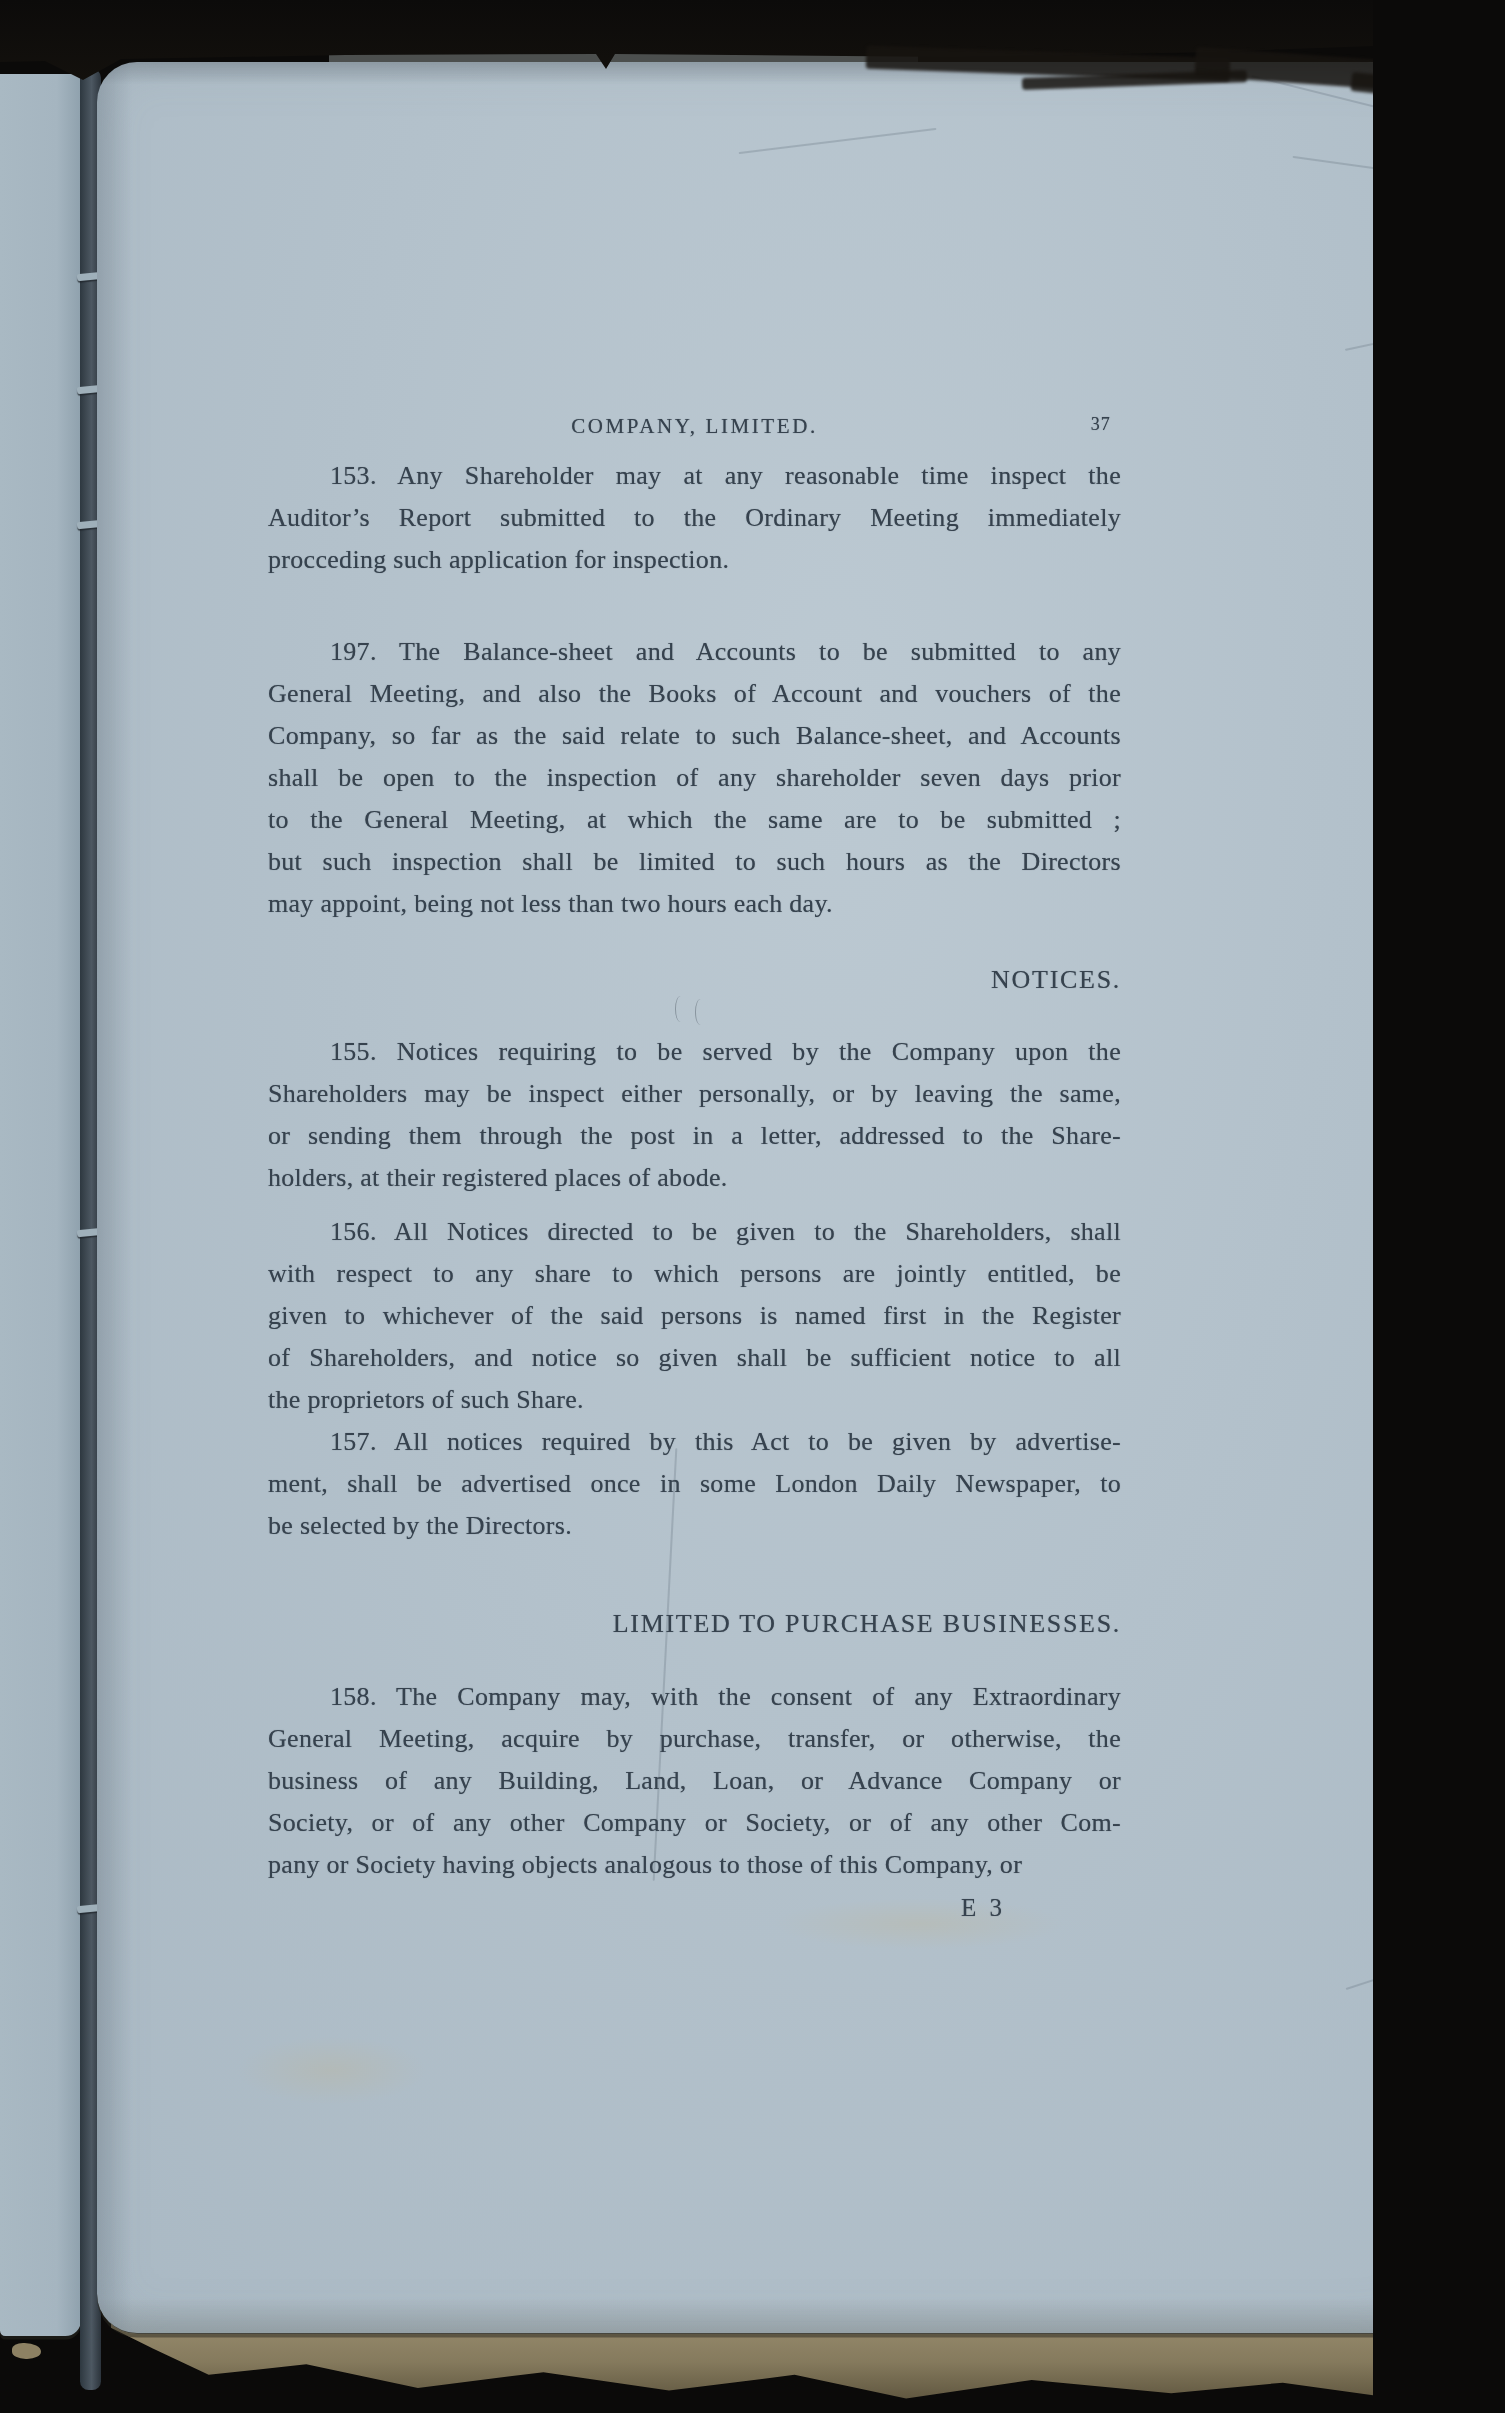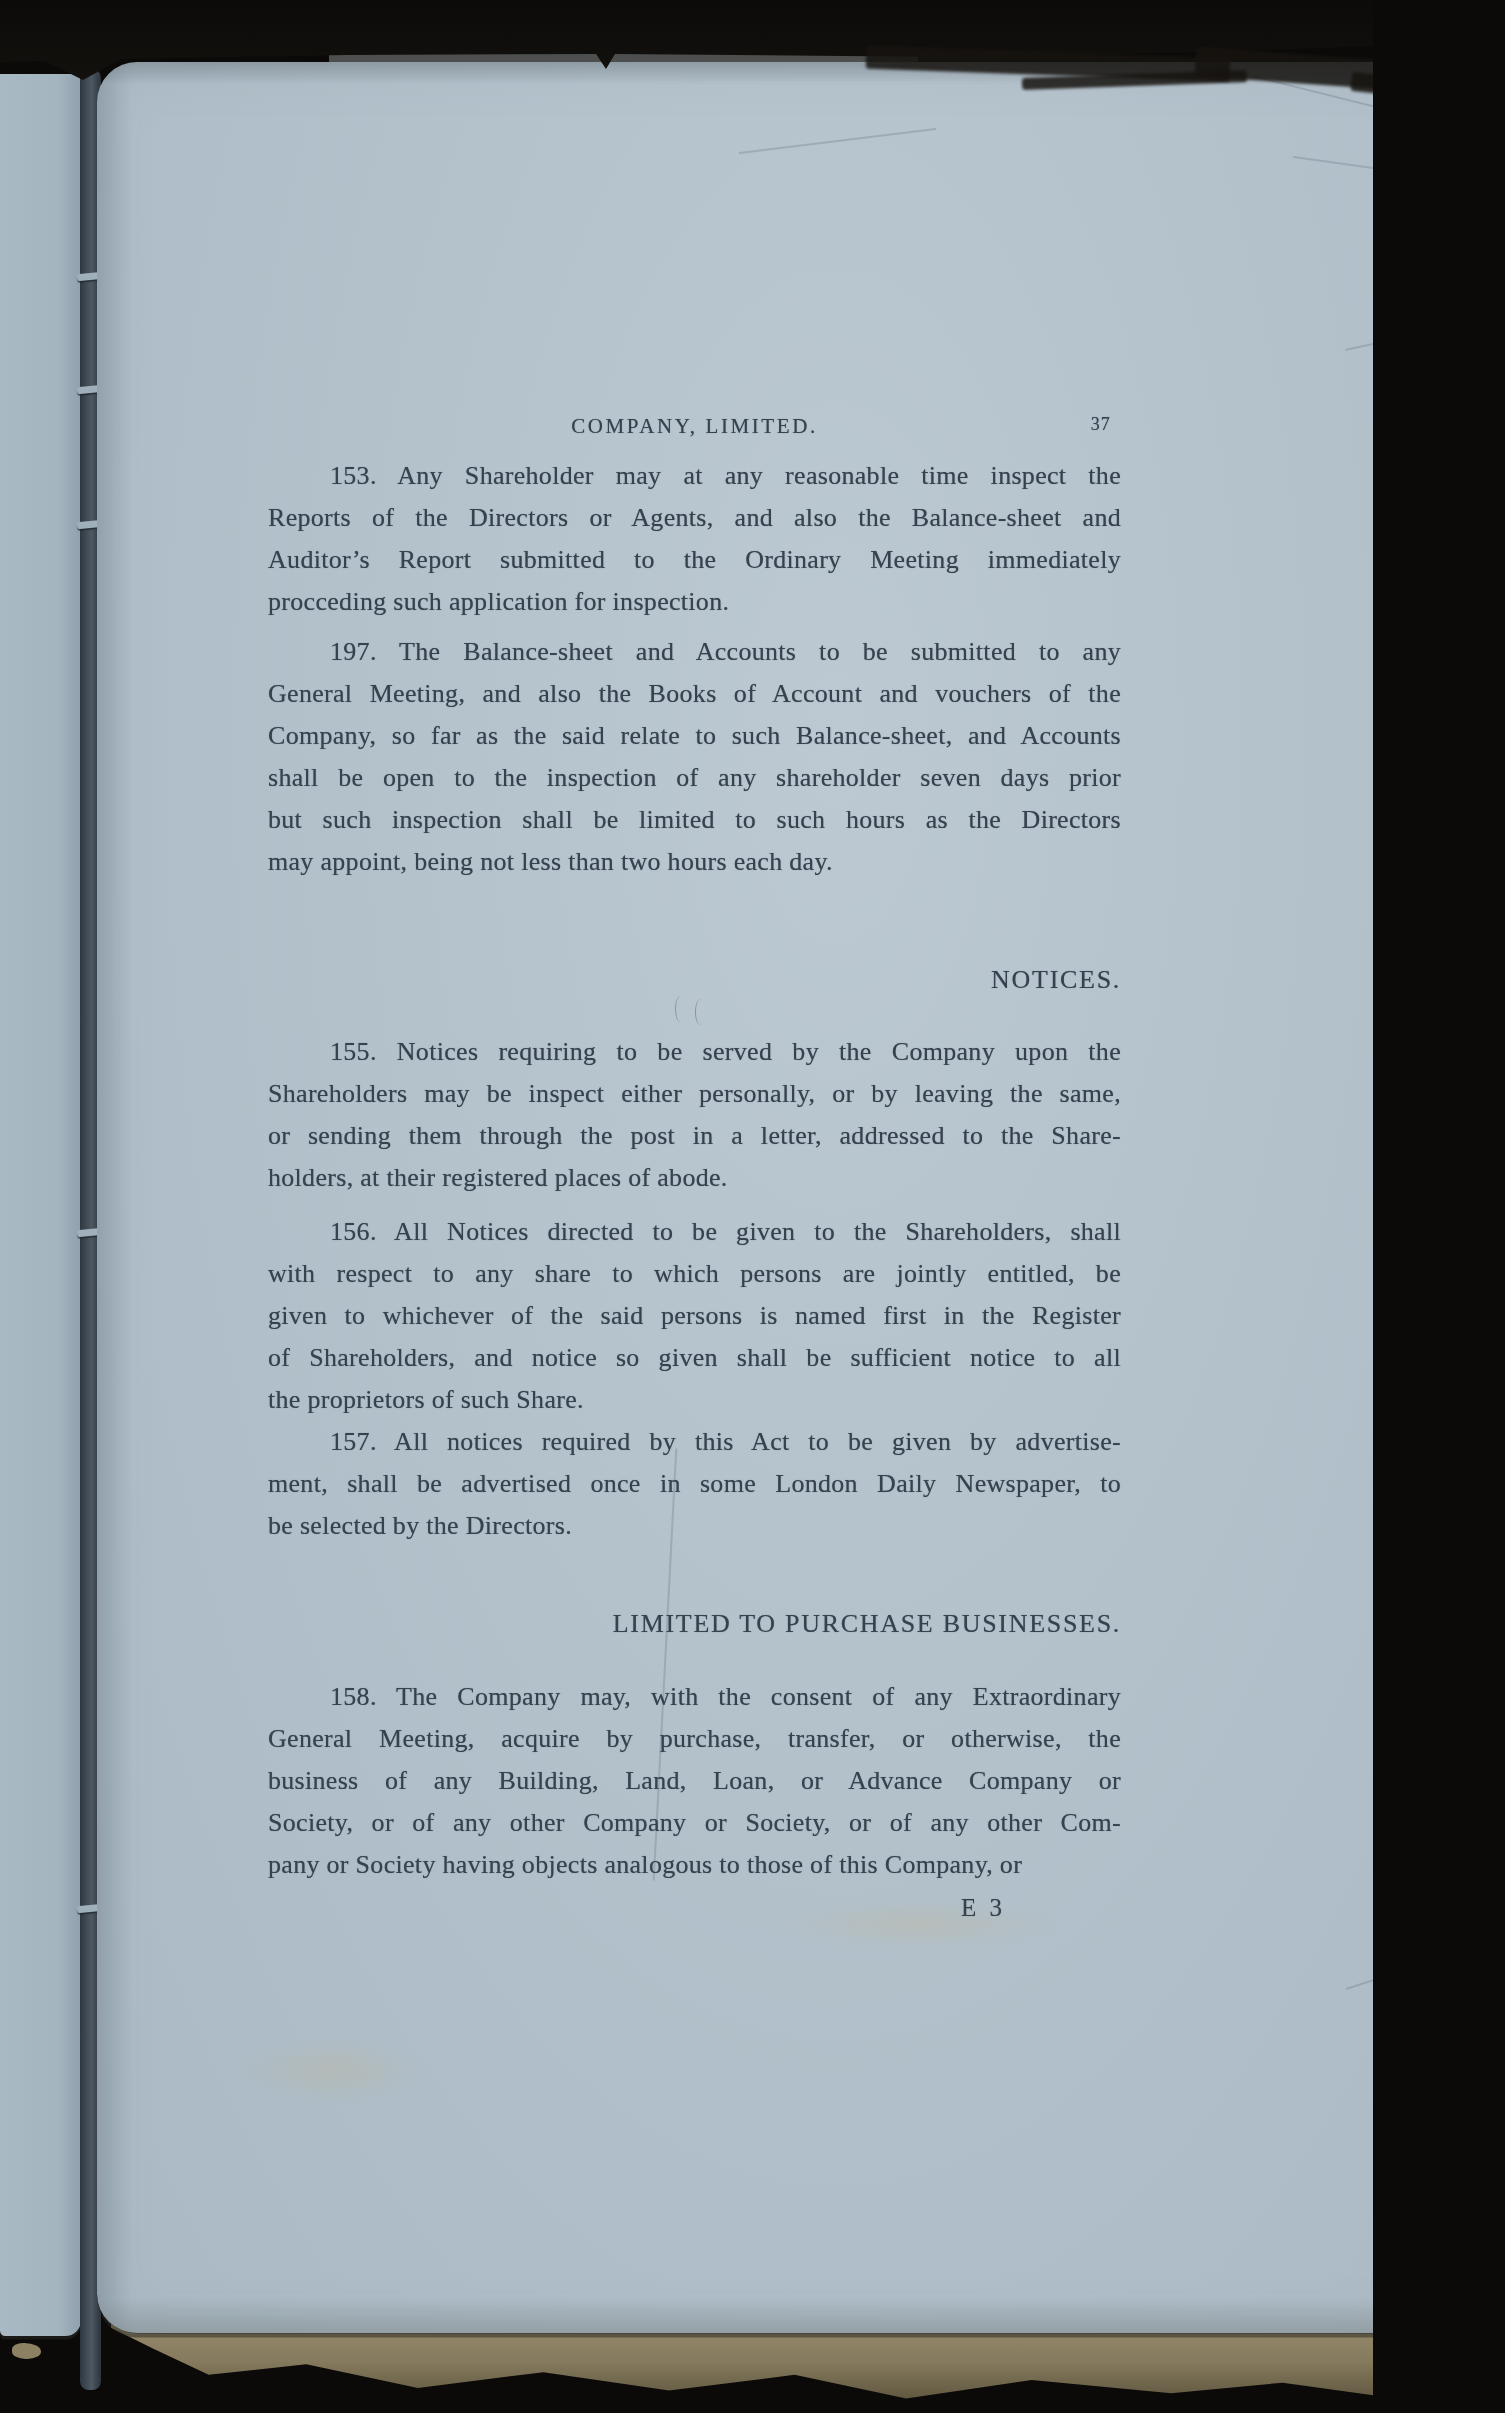--- a/index.html
+++ b/index.html
@@ -128,30 +128,30 @@
 
     <div class="text-block">
 
       <div class="block" style="top:343px">
         <span class="running-head">COMPANY, LIMITED.</span>
         <span class="page-num">37</span>
       </div>
 
       <div class="block" style="top:393px">
         <div class="line first">153. Any Shareholder may at any reasonable time inspect the</div>
-        <div class="line">Reports of the Directors or Agents, and also the Balance-sheet and</div>
         <div class="line">Auditor’s Report submitted to the Ordinary Meeting immediately</div>
         <div class="line last">procceding such application for inspection.</div>
       </div>
 
       <div class="block" style="top:569px">
         <div class="line first">197. The Balance-sheet and Accounts to be submitted to any</div>
         <div class="line">General Meeting, and also the Books of Account and vouchers of the</div>
         <div class="line">Company, so far as the said relate to such Balance-sheet, and Accounts</div>
         <div class="line">shall be open to the inspection of any shareholder seven days prior</div>
+        <div class="line">to the General Meeting, at which the same are to be submitted ;</div>
         <div class="line">but such inspection shall be limited to such hours as the Directors</div>
         <div class="line last">may appoint, being not less than two hours each day.</div>
       </div>
 
       <div class="block sec-heading" style="top:897px">NOTICES.</div>
 
       <div class="block" style="top:969px">
         <div class="line first">155. Notices requiring to be served by the Company upon the</div>
         <div class="line">Shareholders may be inspect either personally, or by leaving the same,</div>
         <div class="line">or sending them through the post in a letter, addressed to the Share-</div>

